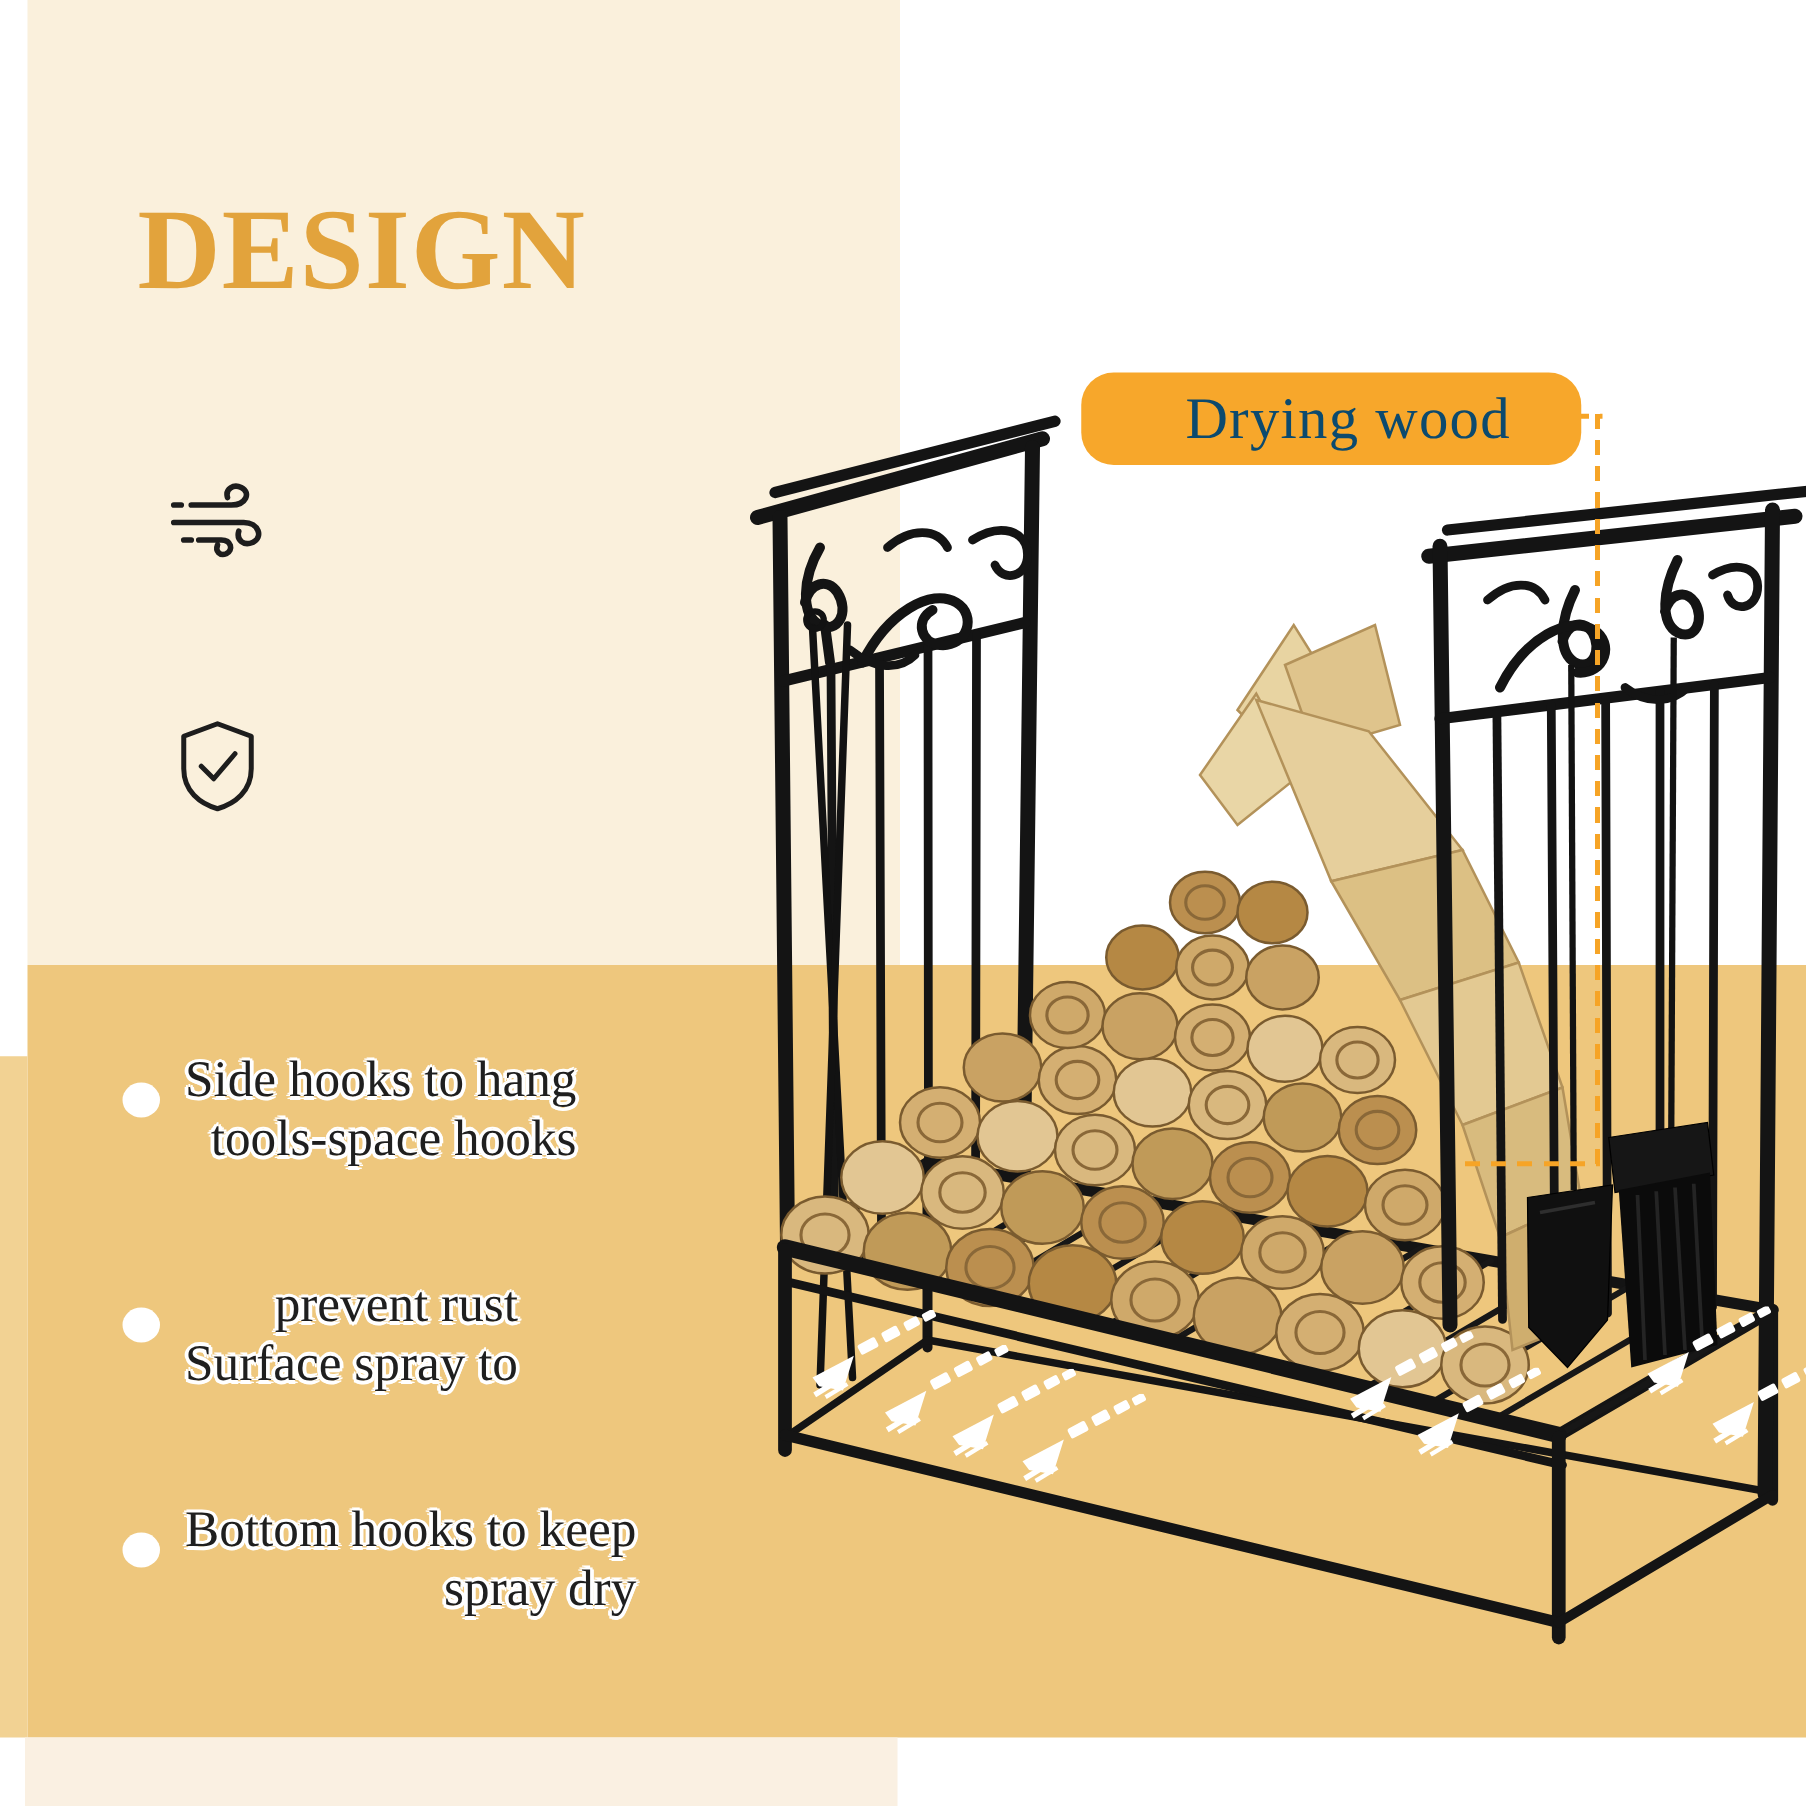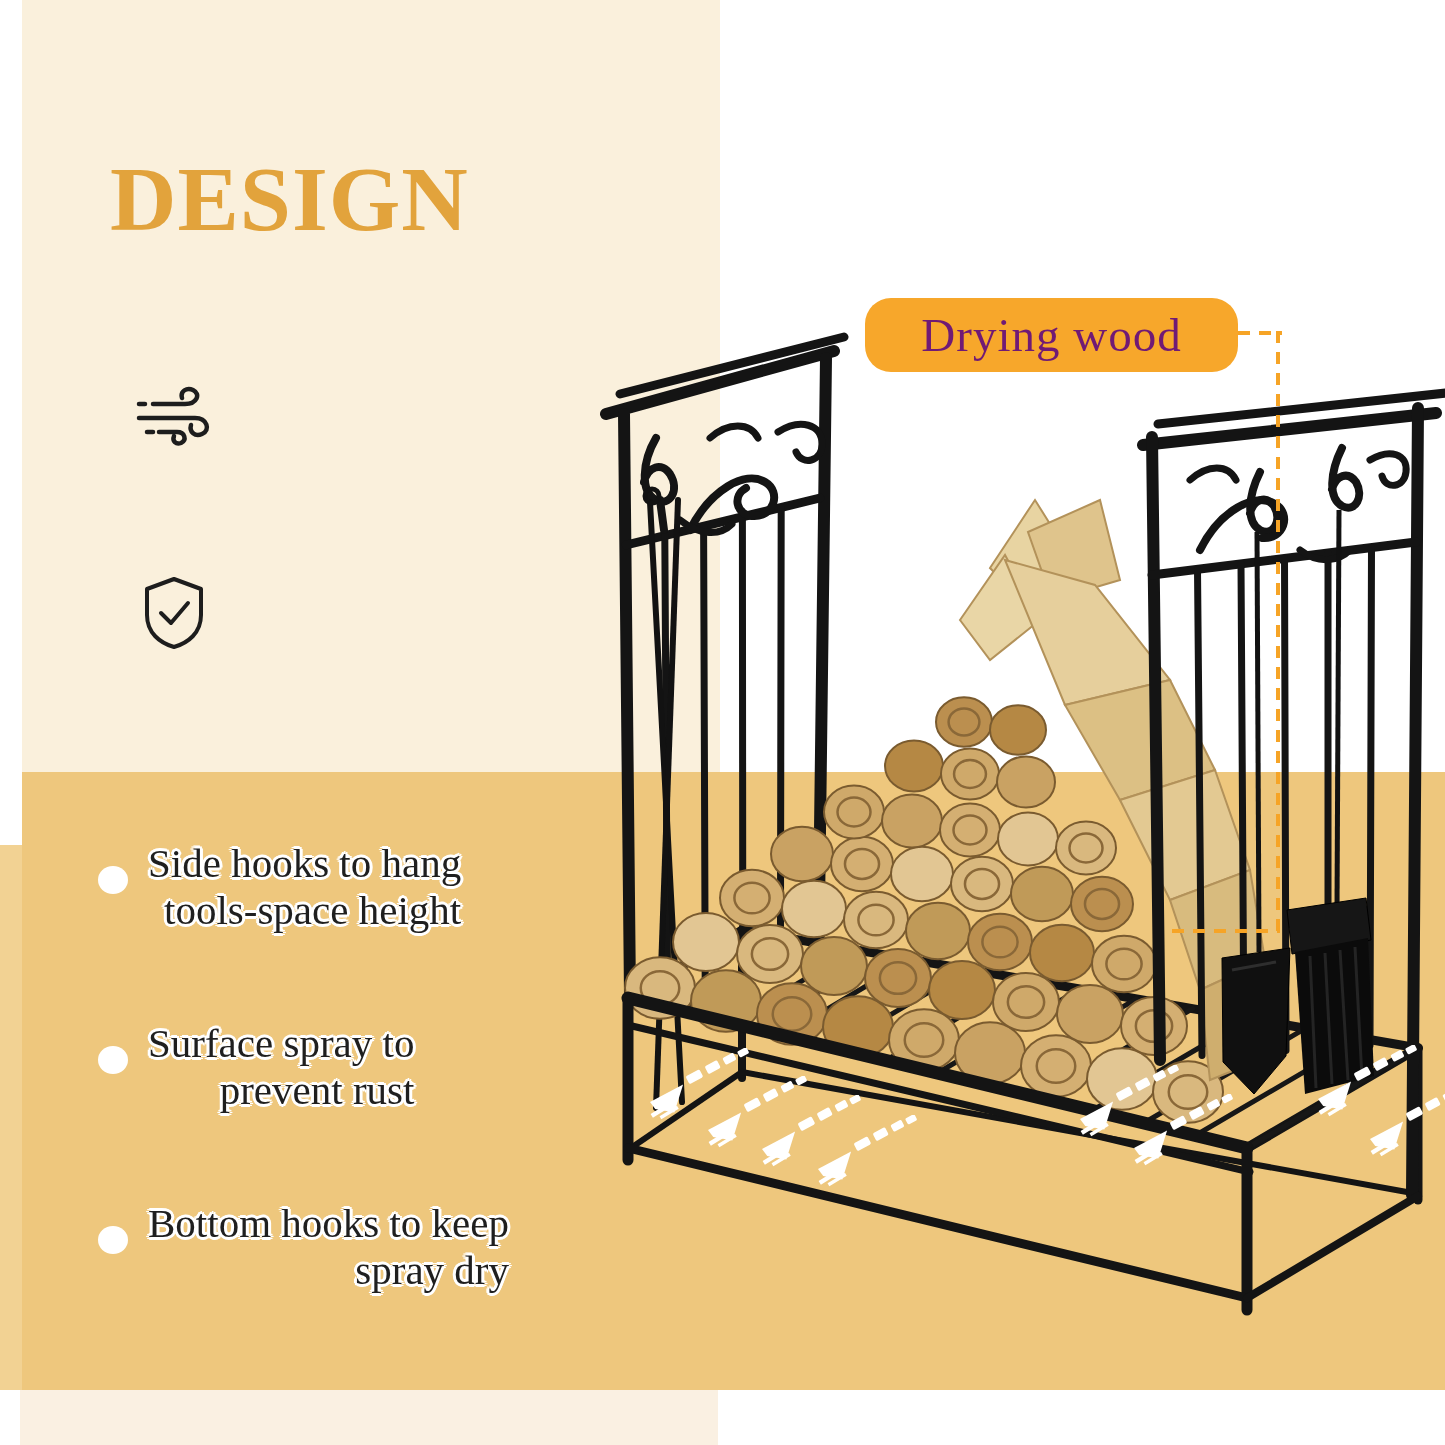--- a/index.html
+++ b/index.html
@@ -63,28 +63,28 @@
     <g class="icon-svg" style="stroke-width:4">
       <path d="M33,4 L60,14 L60,40 C60,58 47,68 33,72 C19,68 6,58 6,40 L6,14 Z"></path>
       <path d="M20,38 L30,48 L47,28"></path>
     </g>
   </svg>
 
   <div class="abs feature" style="top:840px">
     <div class="dot"></div>
     <div class="feat-text">
       <div>Side hooks to hang</div>
-      <div>tools-space height</div>
+      <div>tools-space hooks</div>
     </div>
   </div>
   <div class="abs feature" style="top:1020px">
     <div class="dot"></div>
     <div class="feat-text">
+      <div>prevent rust</div>
       <div>Surface spray to</div>
-      <div>prevent rust</div>
     </div>
   </div>
   <div class="abs feature" style="top:1200px">
     <div class="dot"></div>
     <div class="feat-text">
       <div>Bottom hooks to keep</div>
       <div>spray dry</div>
     </div>
   </div>
 
@@ -298,17 +298,17 @@
       <use href="#sketch-arrow" xlink:href="#sketch-arrow"></use>
     </svg>
   <svg class="arrow" style="left:1368px;top:1085px">
       <use href="#sketch-arrow" xlink:href="#sketch-arrow"></use>
     </svg>
 
   <div class="abs dash-h" style="left: 1238px; top: 331px; width: 44px; background: repeating-linear-gradient(90deg, rgb(246, 164, 38) 0px, rgb(246, 164, 38) 12px, transparent 12px, transparent 21px);"></div>
   <div class="abs dash-v" style="left: 1276px; top: 331px; height: 602px; background: repeating-linear-gradient(rgb(246, 164, 38) 0px, rgb(246, 164, 38) 12px, transparent 12px, transparent 21px);"></div>
   <div class="abs dash-h" style="left: 1172px; top: 929px; width: 108px; background: repeating-linear-gradient(90deg, rgb(246, 164, 38) 0px, rgb(246, 164, 38) 12px, transparent 12px, transparent 21px);"></div>
 
-  <div class="abs callout" style="background: rgb(247, 167, 43); color: #701a75;">
+  <div class="abs callout" style="background: rgb(247, 167, 43); color: #0c4a6e; padding-left: 27px;">
     <span>Drying wood</span>
   </div>
 
 </div>
 
 </body></html>

